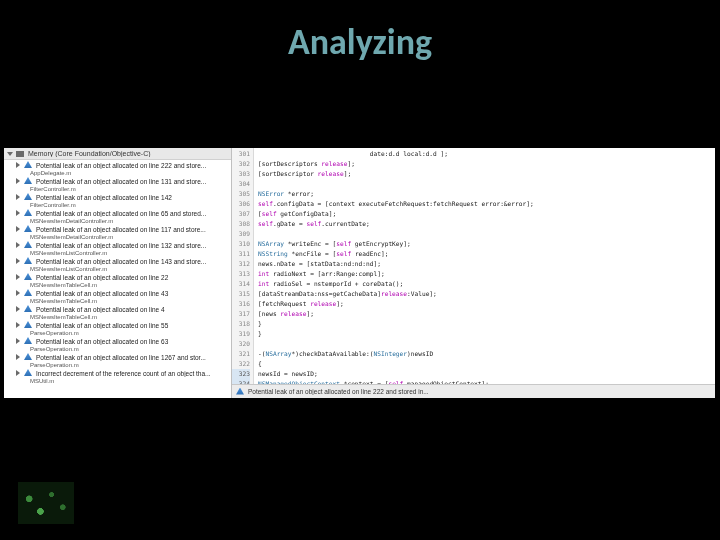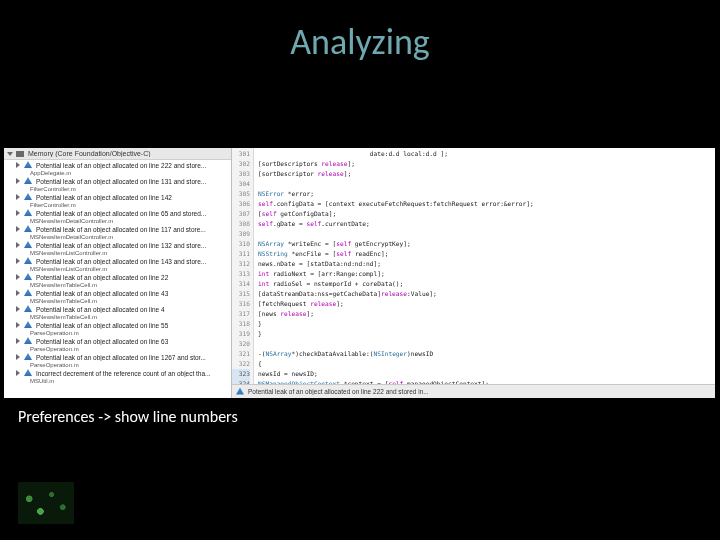--- a/index.html
+++ b/index.html
@@ -1,18 +1,18 @@
 <!DOCTYPE html>
 <html><head>
 <meta charset="utf-8">
 <style>
   * { margin: 0; padding: 0; box-sizing: border-box; }
   html, body { width: 720px; height: 540px; background: #000; font-family: "Segoe UI", Calibri, sans-serif; overflow: hidden; }
   .slide { position: relative; width: 720px; height: 540px; background: #000; }
-  .title { position: absolute; top: 20px; left: 0; width: 100%; text-align: center; color: #6fa8af; font-size: 36px; font-weight: 400; }
+  .title { position: absolute; top: 20px; left: 0; width: 100%; text-align: center; color: #6fa8af; font-size: 36px; font-weight: 700; }
   .caption { position: absolute; top: 407px; left: 18px; color: #fff; font-size: 16px; }
   .logo { position: absolute; bottom: 16px; left: 18px; width: 56px; height: 42px; background:
     radial-gradient(circle at 20% 40%, #3c8a3c 0 6%, transparent 7%),
     radial-gradient(circle at 60% 30%, #2e6f2e 0 5%, transparent 6%),
     radial-gradient(circle at 40% 70%, #4aa24a 0 7%, transparent 8%),
     radial-gradient(circle at 80% 60%, #2e6f2e 0 5%, transparent 6%),
     linear-gradient(#0a1a0a,#0a1a0a);
     border: 0; }
   
   .shot { position: absolute; top: 148px; left: 4px; width: 711px; height: 250px; background: #fff; display: flex; font-family: "Lucida Grande","Helvetica Neue",sans-serif; font-size: 7px; color: #222; }
@@ -169,16 +169,15 @@
           </div>
       <div class="code" id="code"><div>                              date:d.d local:d.d ];</div><div>[sortDescriptors <span class="kw">release</span>];</div><div>[sortDescriptor <span class="kw">release</span>];</div><div></div><div><span class="type">NSError</span> *error;</div><div><span class="kw">self</span>.configData = [context executeFetchRequest:fetchRequest error:&amp;error];</div><div>[<span class="kw">self</span> getConfigData];</div><div><span class="kw">self</span>.gDate = <span class="kw">self</span>.currentDate;</div><div></div><div><span class="type">NSArray</span> *writeEnc = [<span class="kw">self</span> getEncryptKey];</div><div><span class="type">NSString</span> *encFile = [<span class="kw">self</span> readEnc];</div><div>news.nDate = [statData:nd:nd:nd];</div><div><span class="kw">int</span> radioNext = [arr:Range:compl];</div><div><span class="kw">int</span> radioSel = nstemporId + coreData();</div><div>[dataStreamData:nss=getCacheData]<span class="kw">release</span>:Value];</div><div>[fetchRequest <span class="kw">release</span>];</div><div>[news <span class="kw">release</span>];</div><div>}</div><div>}</div><div></div><div>-(<span class="type">NSArray</span>*)checkDataAvailable:(<span class="type">NSInteger</span>)newsID</div><div>{</div><div>newsId = newsID;</div><div><span class="type">NSManagedObjectContext</span> *context = [<span class="kw">self</span> managedObjectContext];</div></div>
     </div>
     <div class="footer-bar">
       <span class="footer-warn"></span>
       <span class="footer-text">Potential leak of an object allocated on line 222 and stored in...</span>
     </div>
   </div>
 </div>
 
-<div class="caption">Preferences -&gt; show line numbers</div>
 <div class="logo"></div>
 
 </div>
 
 </body></html>

